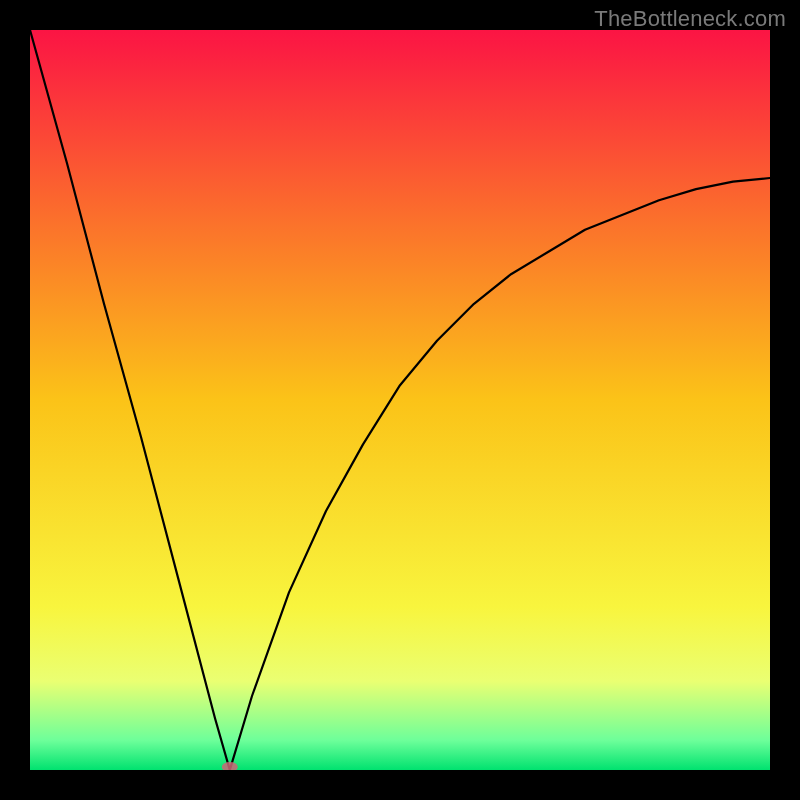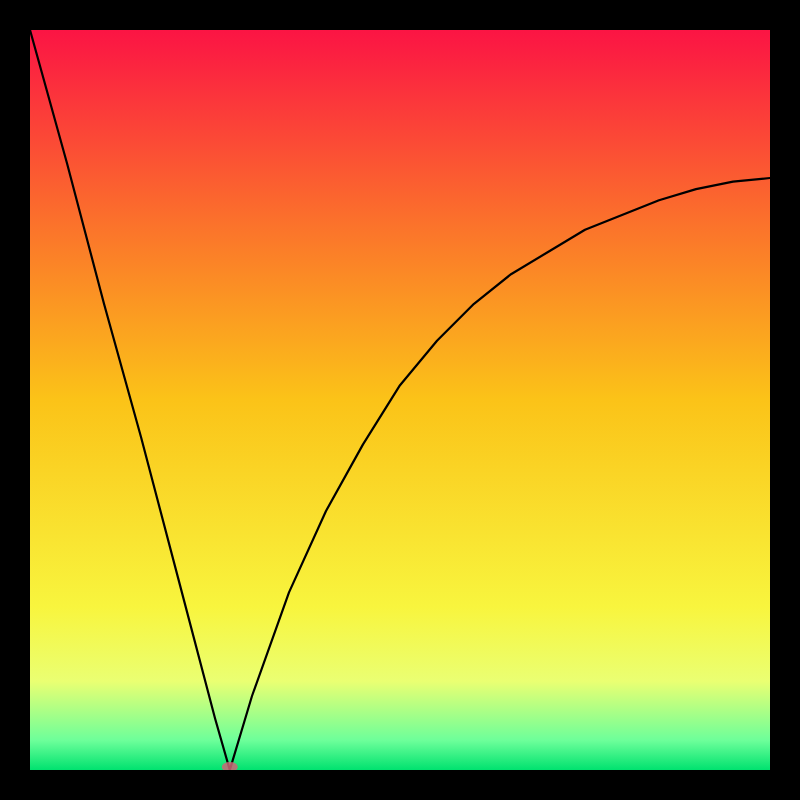--- a/index.html
+++ b/index.html
@@ -37,20 +37,21 @@
     font-size: 22px;
     letter-spacing: 0.2px;
     font-weight: 400;
     user-select: none;
   }
 </style>
 </head>
 <body>
 
 <div class="frame">
+  <div class="watermark">TheBottleneck.com</div>
 
   <div class="plot">
     <svg viewBox="0 0 740 740">
       <defs>
         <linearGradient id="bg-grad" x1="0" y1="0" x2="0" y2="1">
           <stop offset="0%" stop-color="#fb1444"></stop>
           <stop offset="25%" stop-color="#fb6e2c"></stop>
           <stop offset="50%" stop-color="#fbc318"></stop>
           <stop offset="78%" stop-color="#f8f53e"></stop>
           <stop offset="88%" stop-color="#eaff72"></stop>

